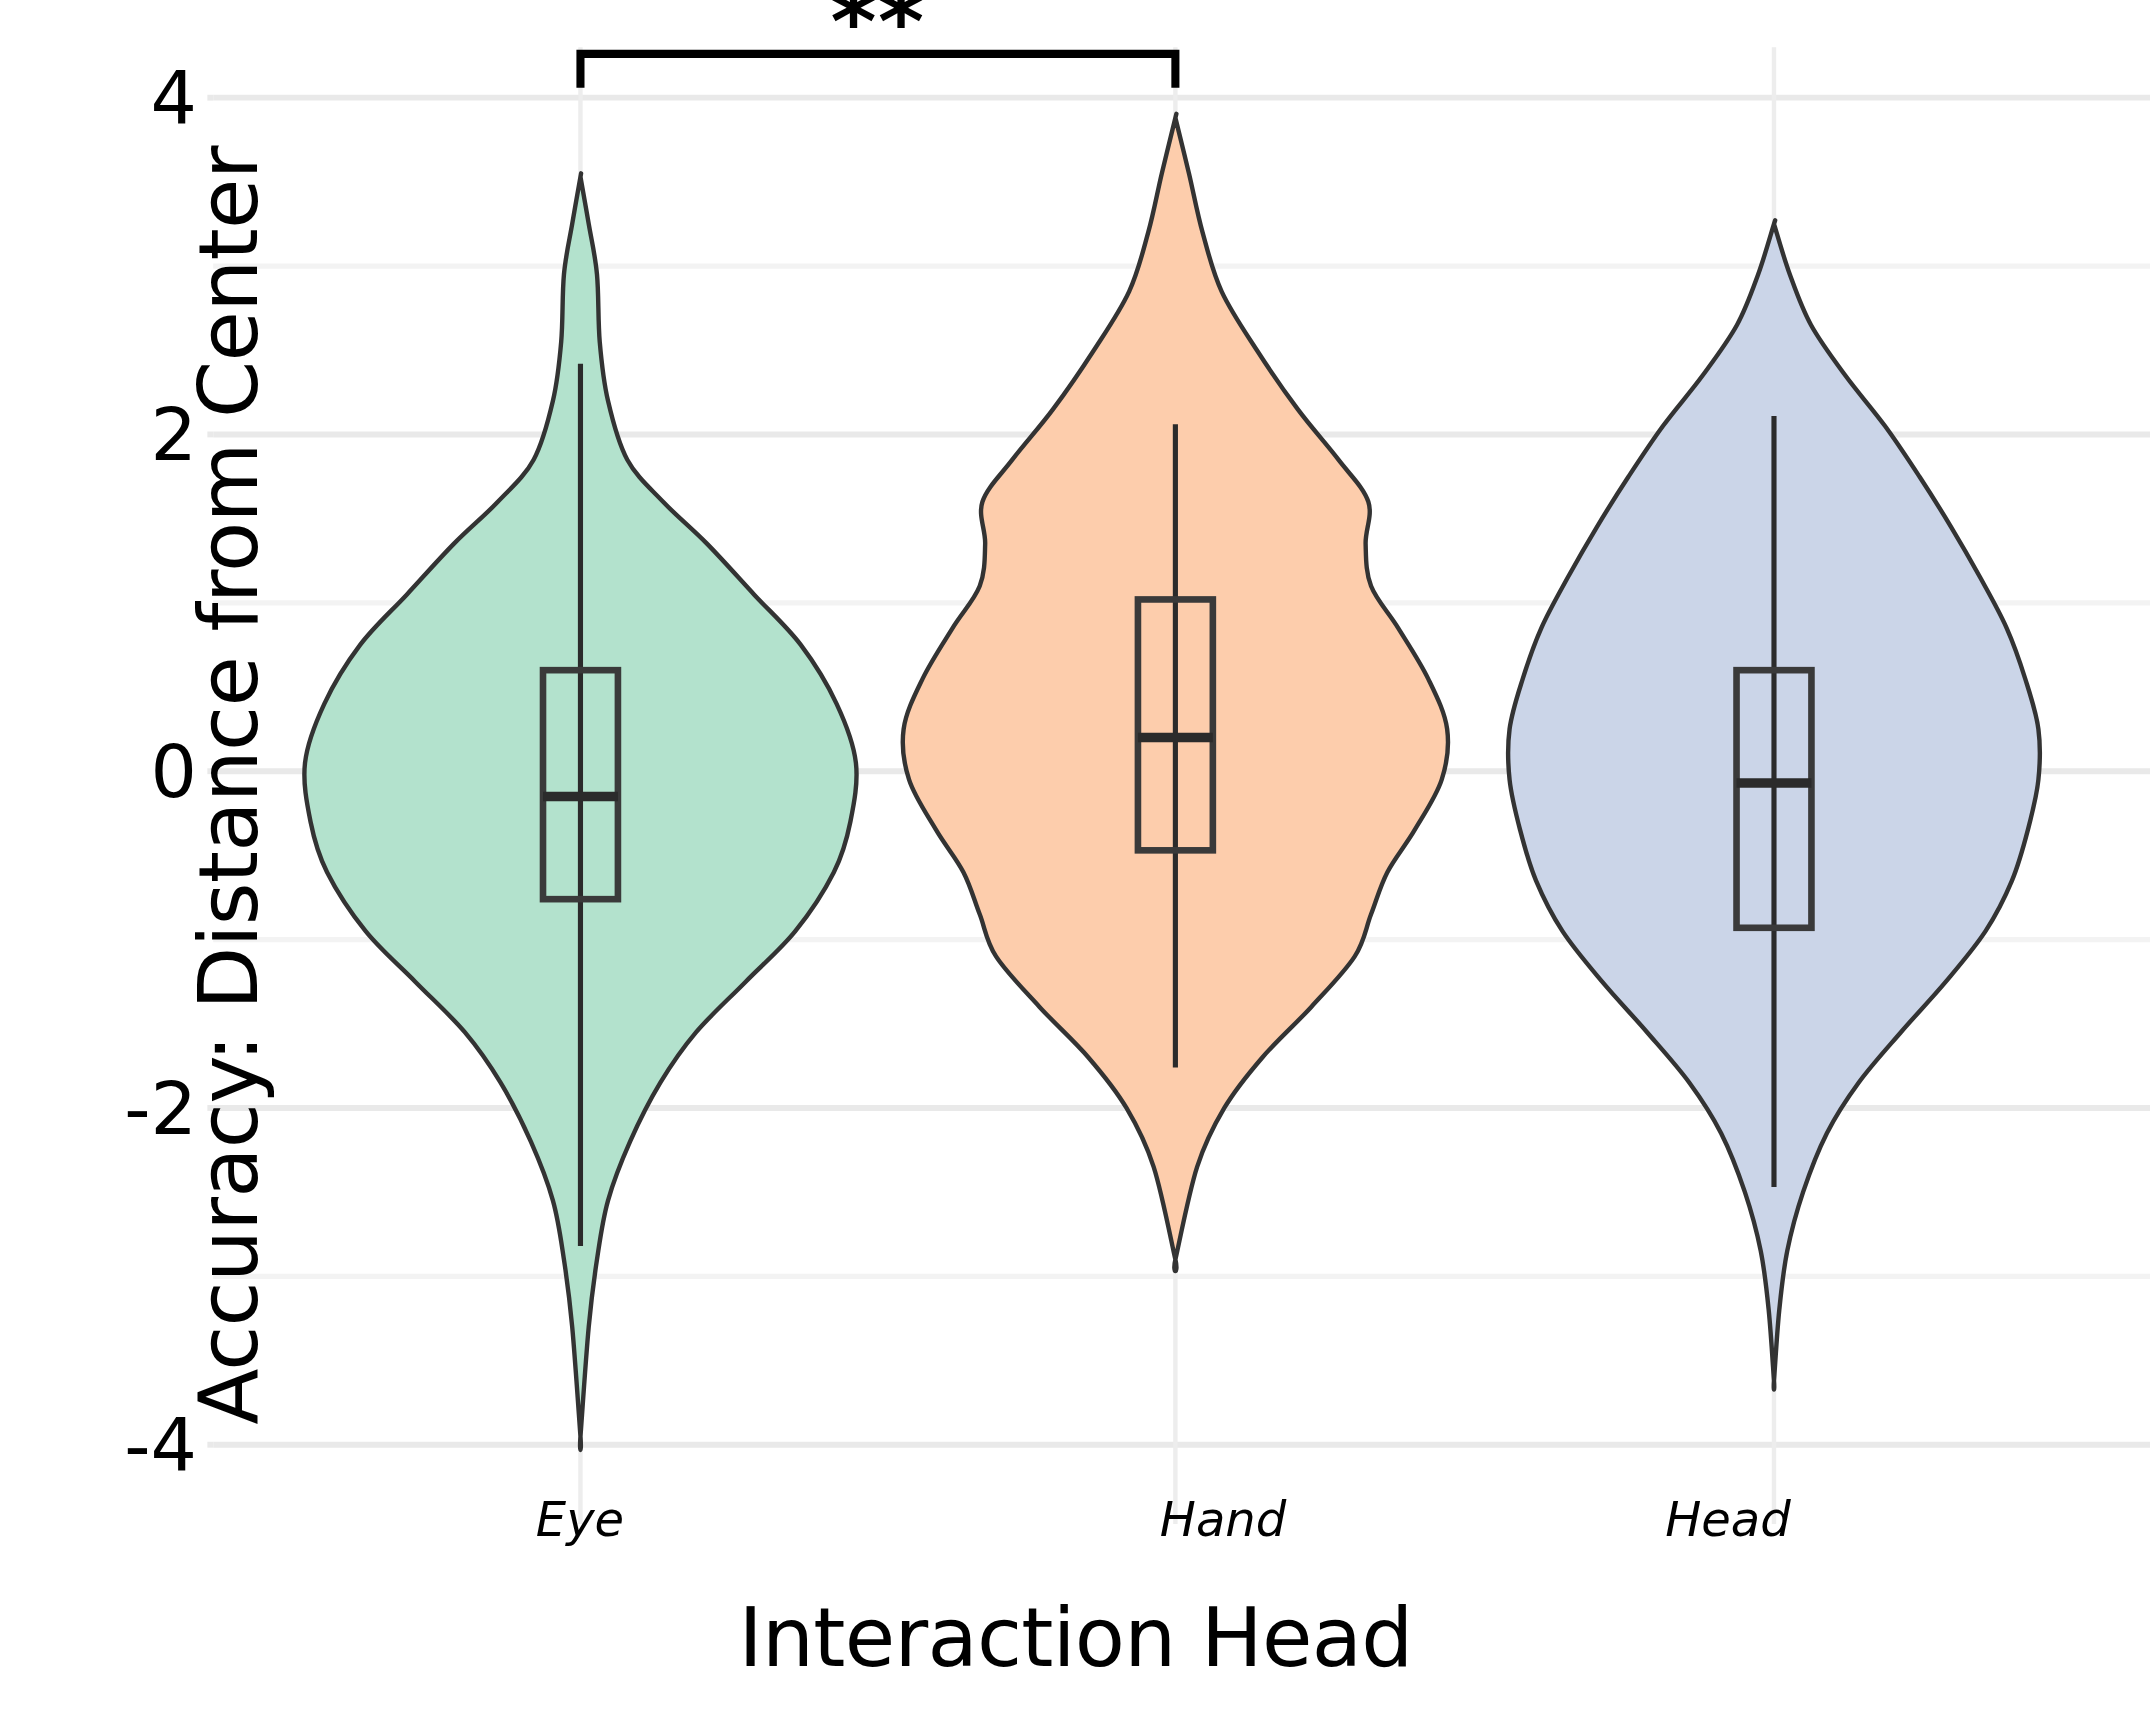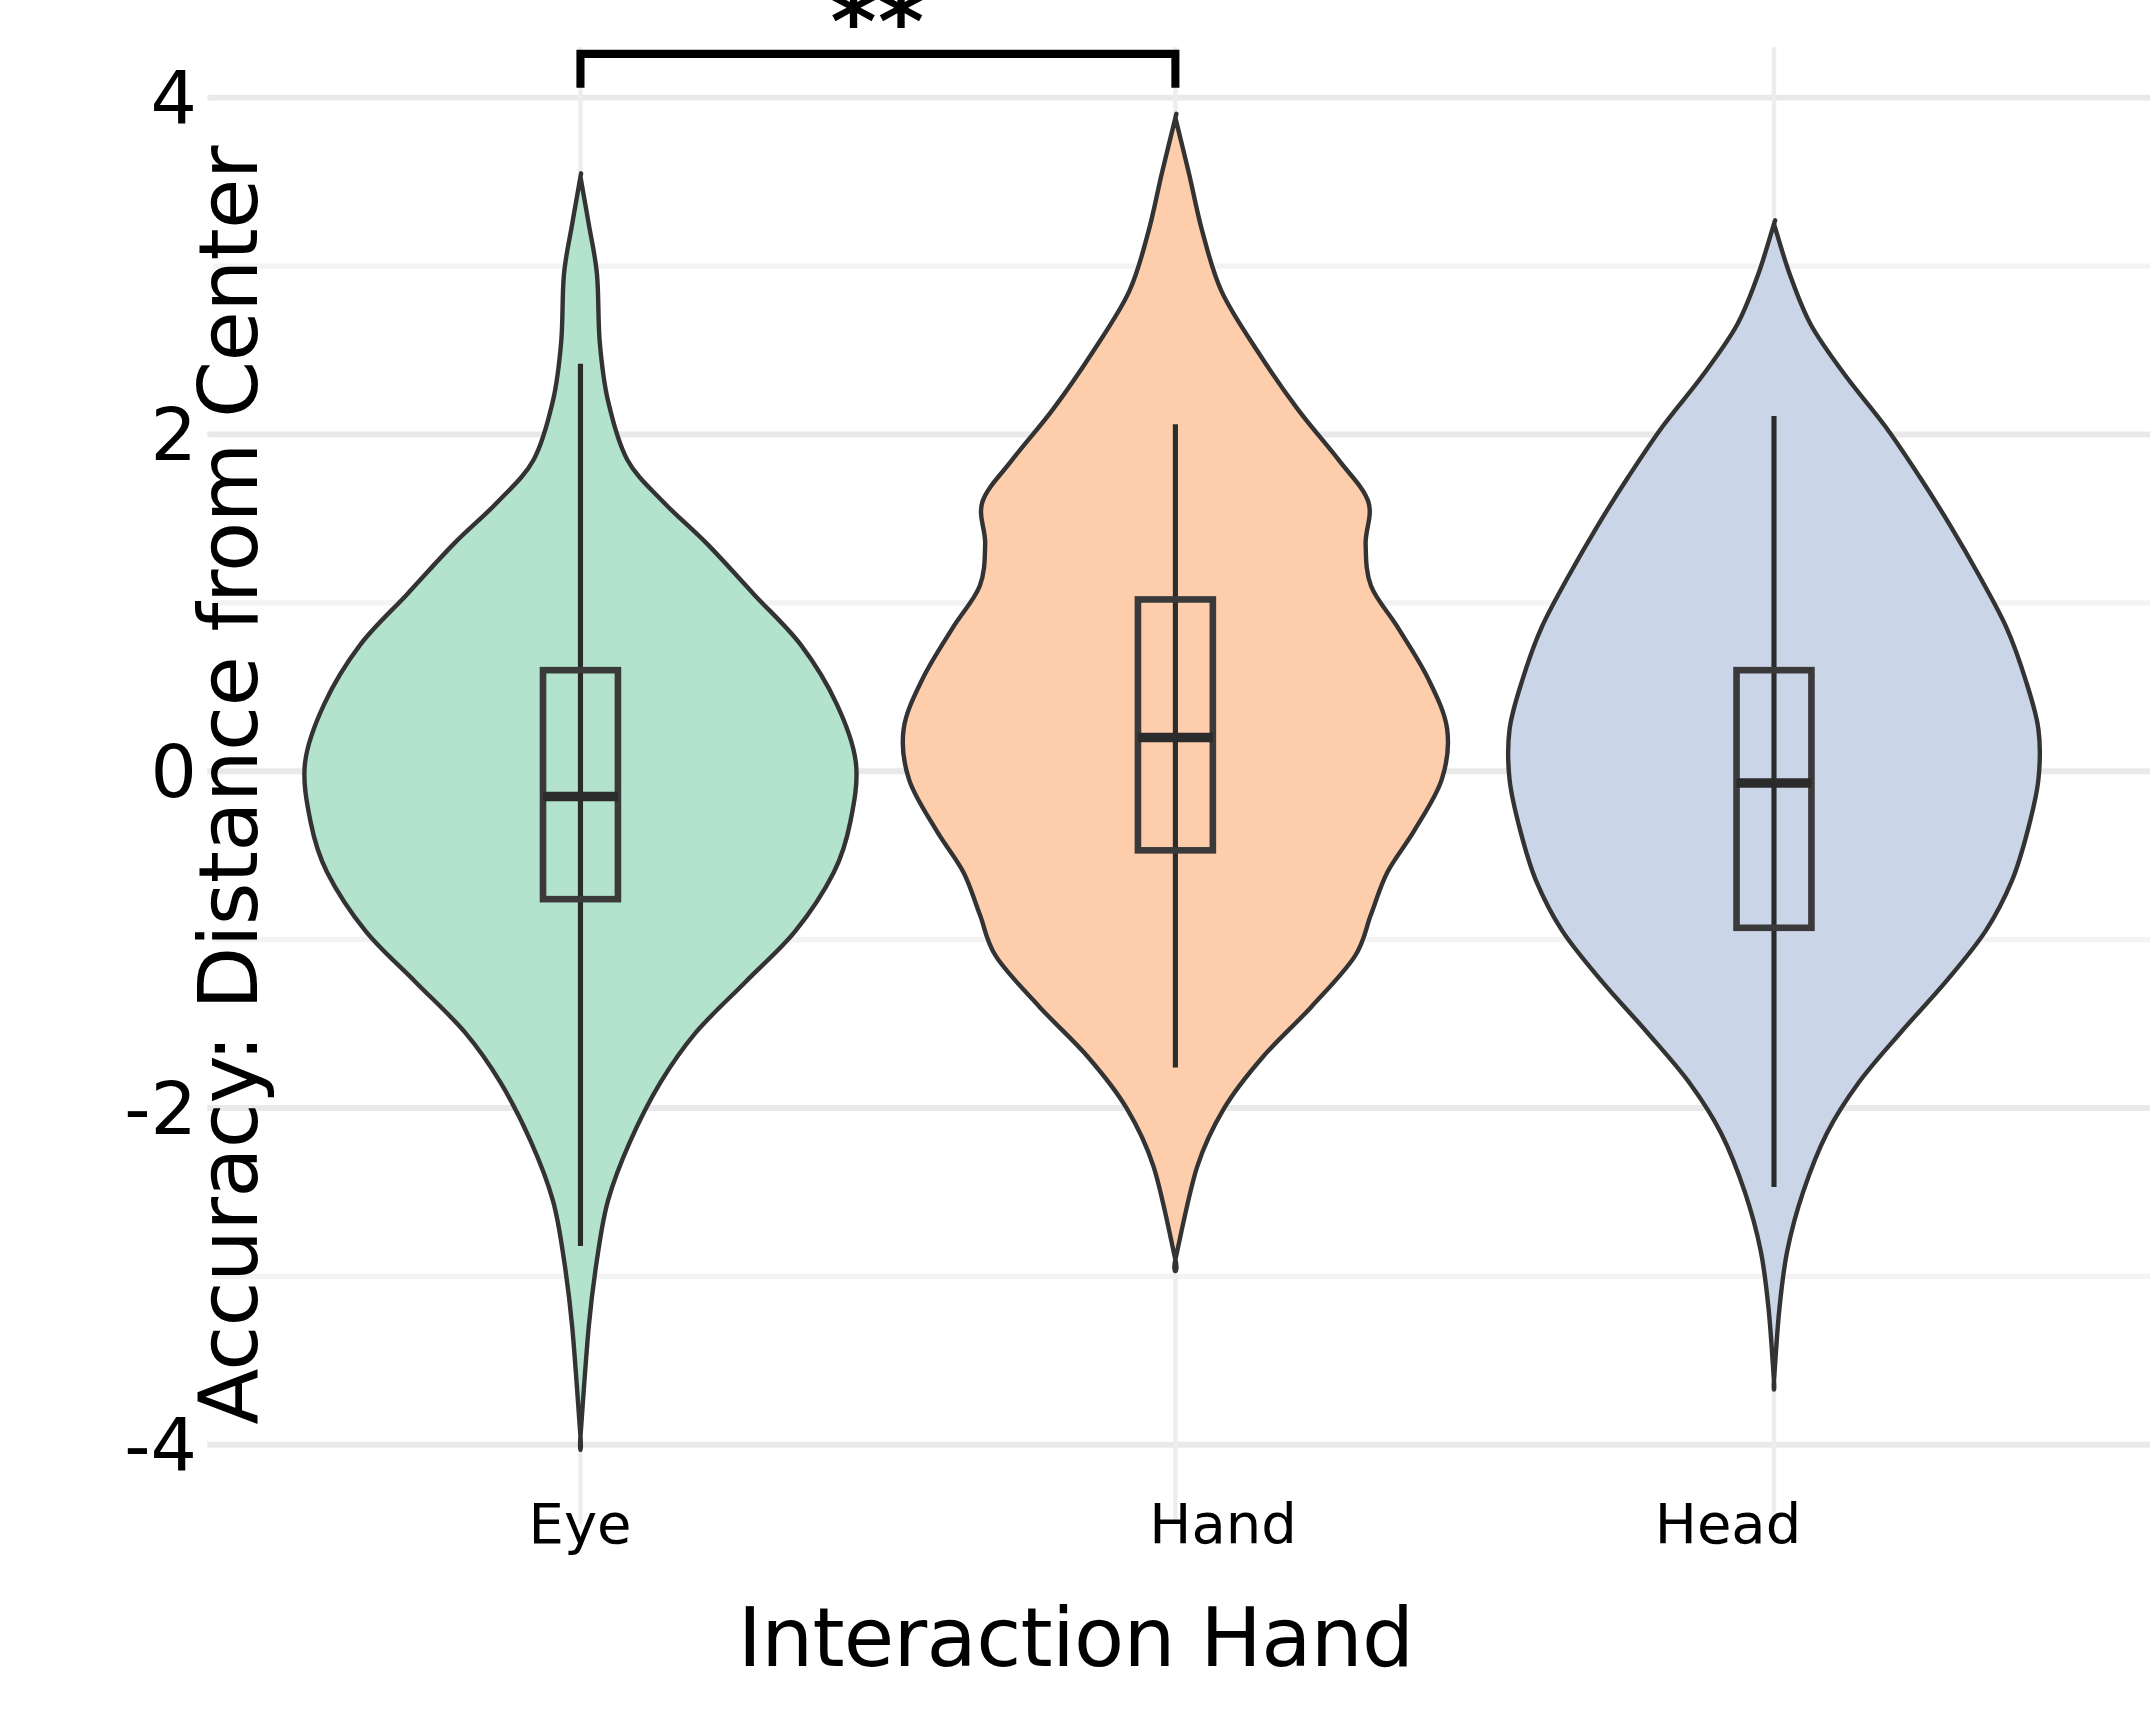--- a/index.html
+++ b/index.html
@@ -35,24 +35,25 @@
     font-size:73px;
     color:#000;
     transform:translateY(-50%);
     white-space:nowrap;
   }
   .xtick{
     position:absolute;
     top:1491px;
     width:441px;
     text-align:center;
-    font-size:56px;
+    font-size:48px;
     color:#000;
     transform:translateX(-50%);
     white-space:nowrap;
+    font-style:italic;
   }
   .sig-star{
     position:absolute;
     font-size:88px;
     font-weight:700;
     color:#000;
     transform:translate(-50%,-50%);
     letter-spacing:1.5px;
     line-height:1;
     white-space:nowrap;
@@ -105,21 +106,21 @@
         <line x1="282" x2="290" y1="133" y2="133" stroke="#e9e9e9" stroke-width="8"></line>
         <line x1="282" x2="290" y1="591.5" y2="591.5" stroke="#e9e9e9" stroke-width="8"></line>
         <line x1="282" x2="290" y1="1050" y2="1050" stroke="#e9e9e9" stroke-width="8"></line>
         <line x1="282" x2="290" y1="1508.5" y2="1508.5" stroke="#e9e9e9" stroke-width="8"></line>
         <line x1="282" x2="290" y1="1967" y2="1967" stroke="#e9e9e9" stroke-width="8"></line>
       </g>
     </svg>
 
   <div class="ylabel">Accuracy: Distance from Center</div>
 
-  <div class="xlabel">Interaction Hand</div>
+  <div class="xlabel">Interaction Head</div>
 
   <div id="ytick-layer">
       <div class="ytick" style="top: 98px; left: 0px; width: 197px;">4</div>
       <div class="ytick" style="top: 434px; left: 0px; width: 197px;">2</div>
       <div class="ytick" style="top: 771px; left: 0px; width: 197px;">0</div>
       <div class="ytick" style="top: 1108px; left: 0px; width: 197px;">-2</div>
       <div class="ytick" style="top: 1445px; left: 0px; width: 197px;">-4</div>
     </div>
   <div id="xtick-layer">
       <div class="xtick" style="left: 580px;">Eye</div>

